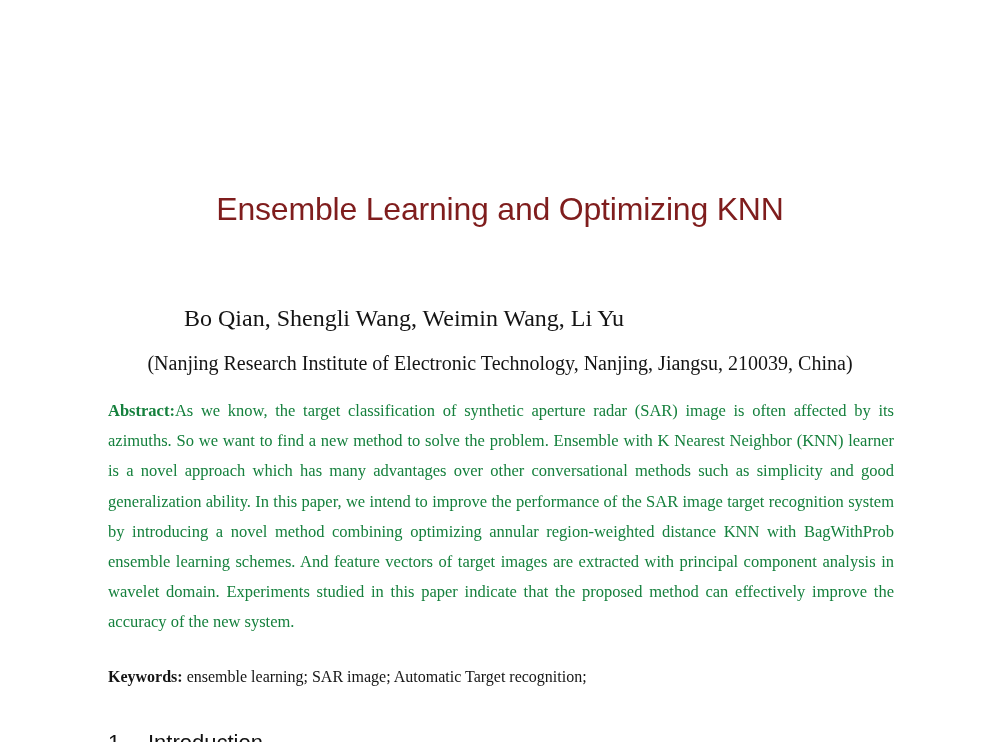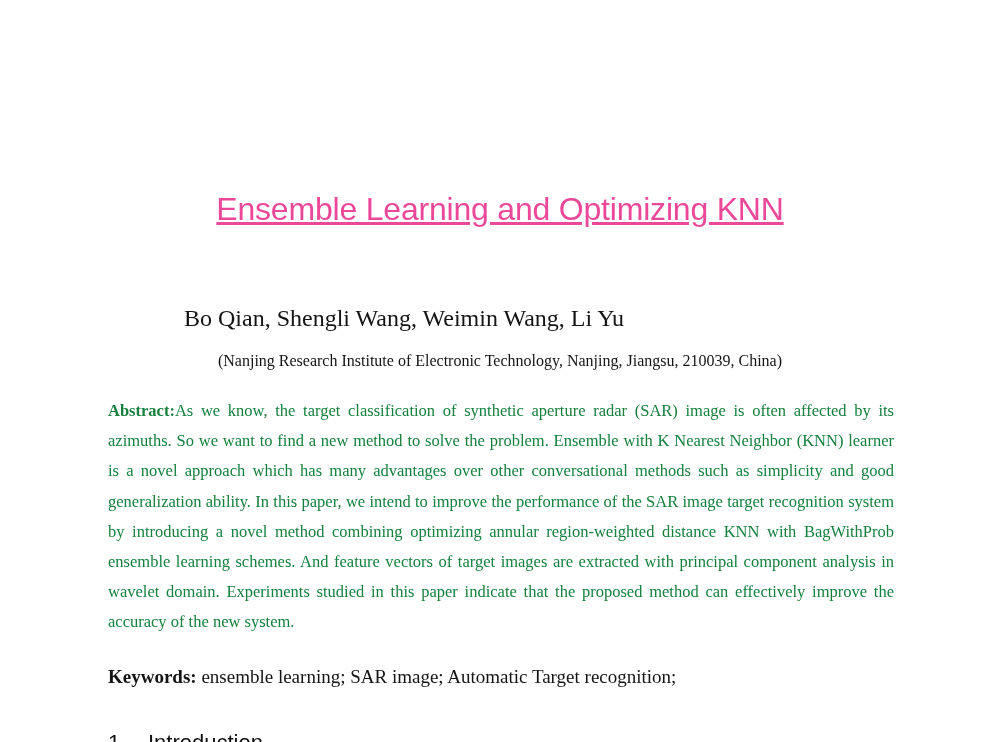--- a/index.html
+++ b/index.html
@@ -3,39 +3,39 @@
 <meta charset="utf-8">
 <style>
   html, body { margin:0; padding:0; }
   body {
     width:1000px; height:742px; overflow:hidden; background:#ffffff;
     position:relative; color:#111;
   }
   .title {
     position:absolute; left:0; width:1000px; top:190px; text-align:center;
     font-family:"Liberation Sans", sans-serif; font-size:32px; line-height:38px;
-    color:#ec4899; letter-spacing:-0.2px;text-decoration:underline;
+    color:#7f1d1d; letter-spacing:-0.2px;
   }
   .authors {
     position:absolute; left:0; width:808px; top:305px; text-align:center;
     font-family:"Liberation Serif", serif; font-size:24px; color:#141414;
   }
   .affil {
     position:absolute; left:0; width:1000px; top:352px; text-align:center;
-    font-family:"Liberation Serif", serif; font-size:16px; color:#141414;
+    font-family:"Liberation Serif", serif; font-size:20px; color:#141414;
   }
   .abstract {
     position:absolute; left:108px; width:786px; top:396px;
     font-family:"Liberation Serif", serif; font-size:16.5px; line-height:30.2px;
     text-align:justify; color:#15803d;
   }
   .abstract b { font-weight:bold; }
   .keywords {
     position:absolute; left:108px; width:786px; top:666px;
-    font-family:"Liberation Serif", serif; font-size:19px; line-height:22px; color:#141414;
+    font-family:"Liberation Serif", serif; font-size:16px; line-height:22px; color:#141414;
   }
   .section {
     position:absolute; left:108px; top:730px;
     font-family:"Liberation Sans", sans-serif; font-size:22px; color:#111;
   }
   .section .num { display:inline-block; width:40px; }
 </style>
 </head>
 <body>
 

